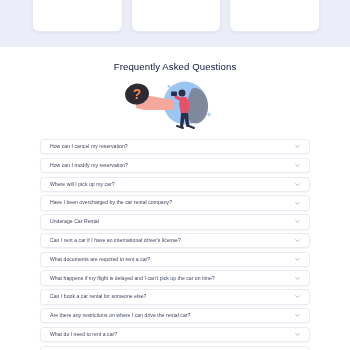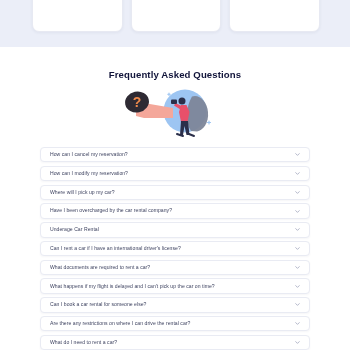--- a/index.html
+++ b/index.html
@@ -83,24 +83,24 @@
   .faq {
     position: relative;
     width: 350px;
     padding: 0 0 0 0;
     background: #ffffff;
   }
 
   .faq-title {
     text-align: center;
     font-size: 9.6px;
-    font-weight: 700;
+    font-weight: 400;
     letter-spacing: .1px;
     color: #11143a;
-    margin-top: 22px;
+    margin-top: 14px;
   }
 
   
   .illustration {
     display: block;
     margin: 3px auto 0 auto;
     width: 108px;
     height: 58px;
   }
 

